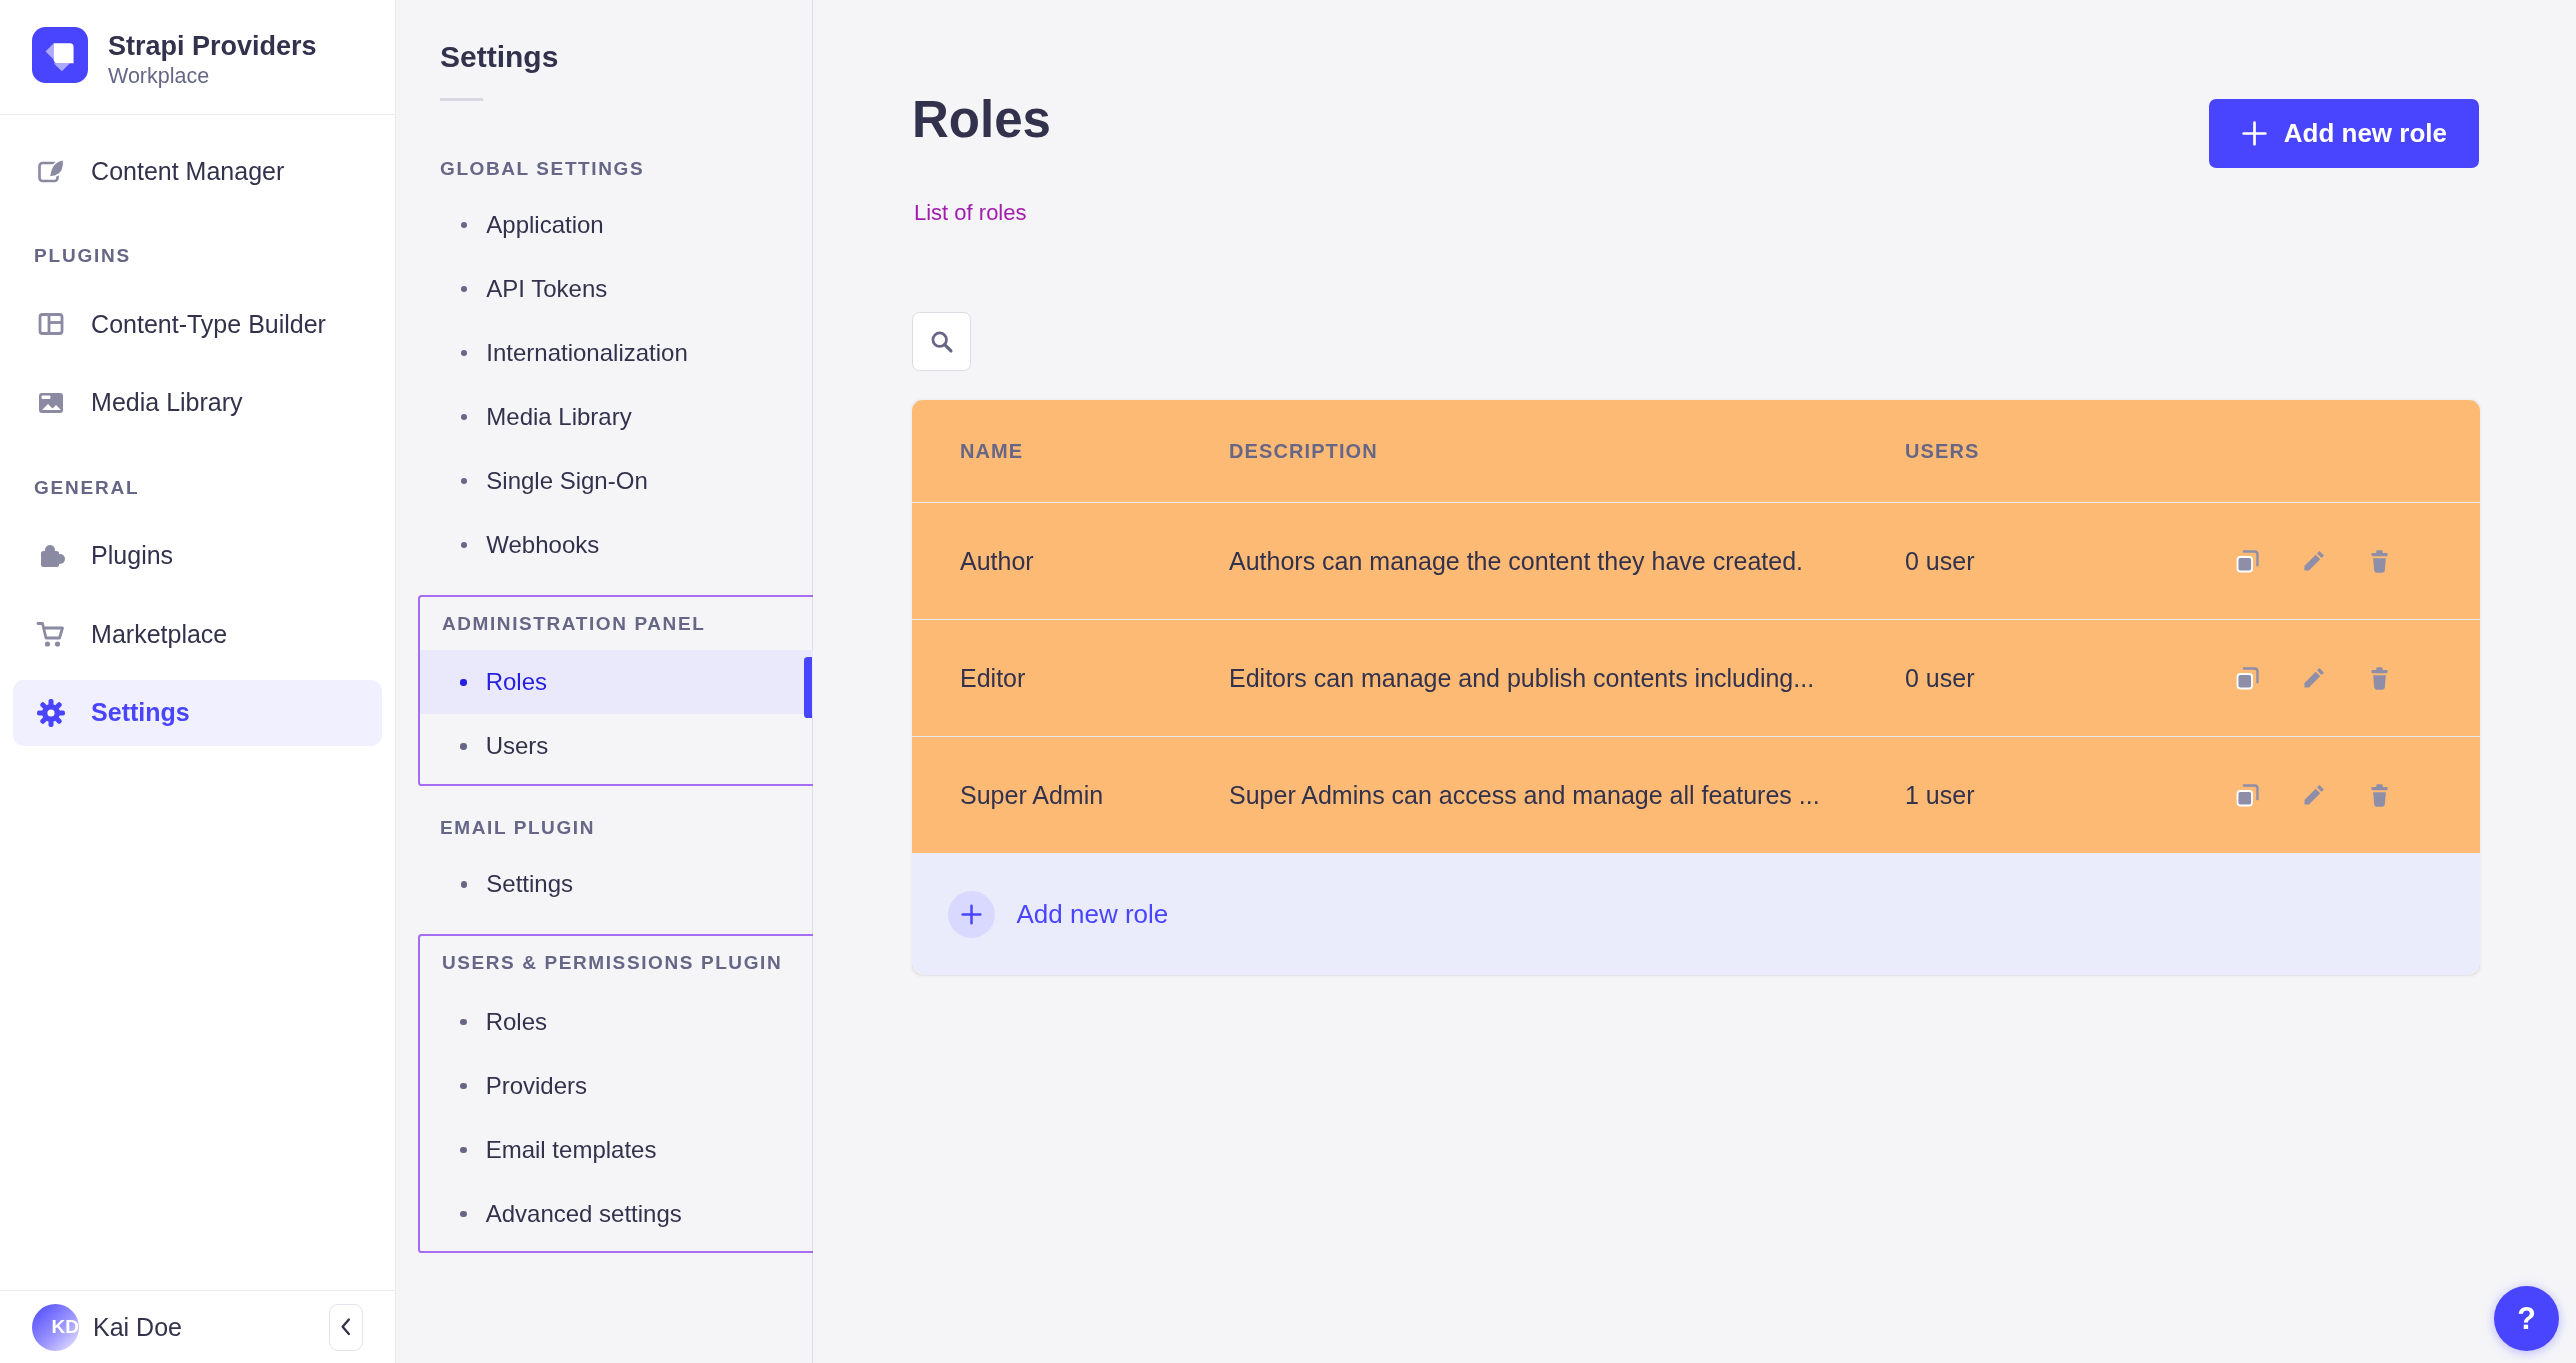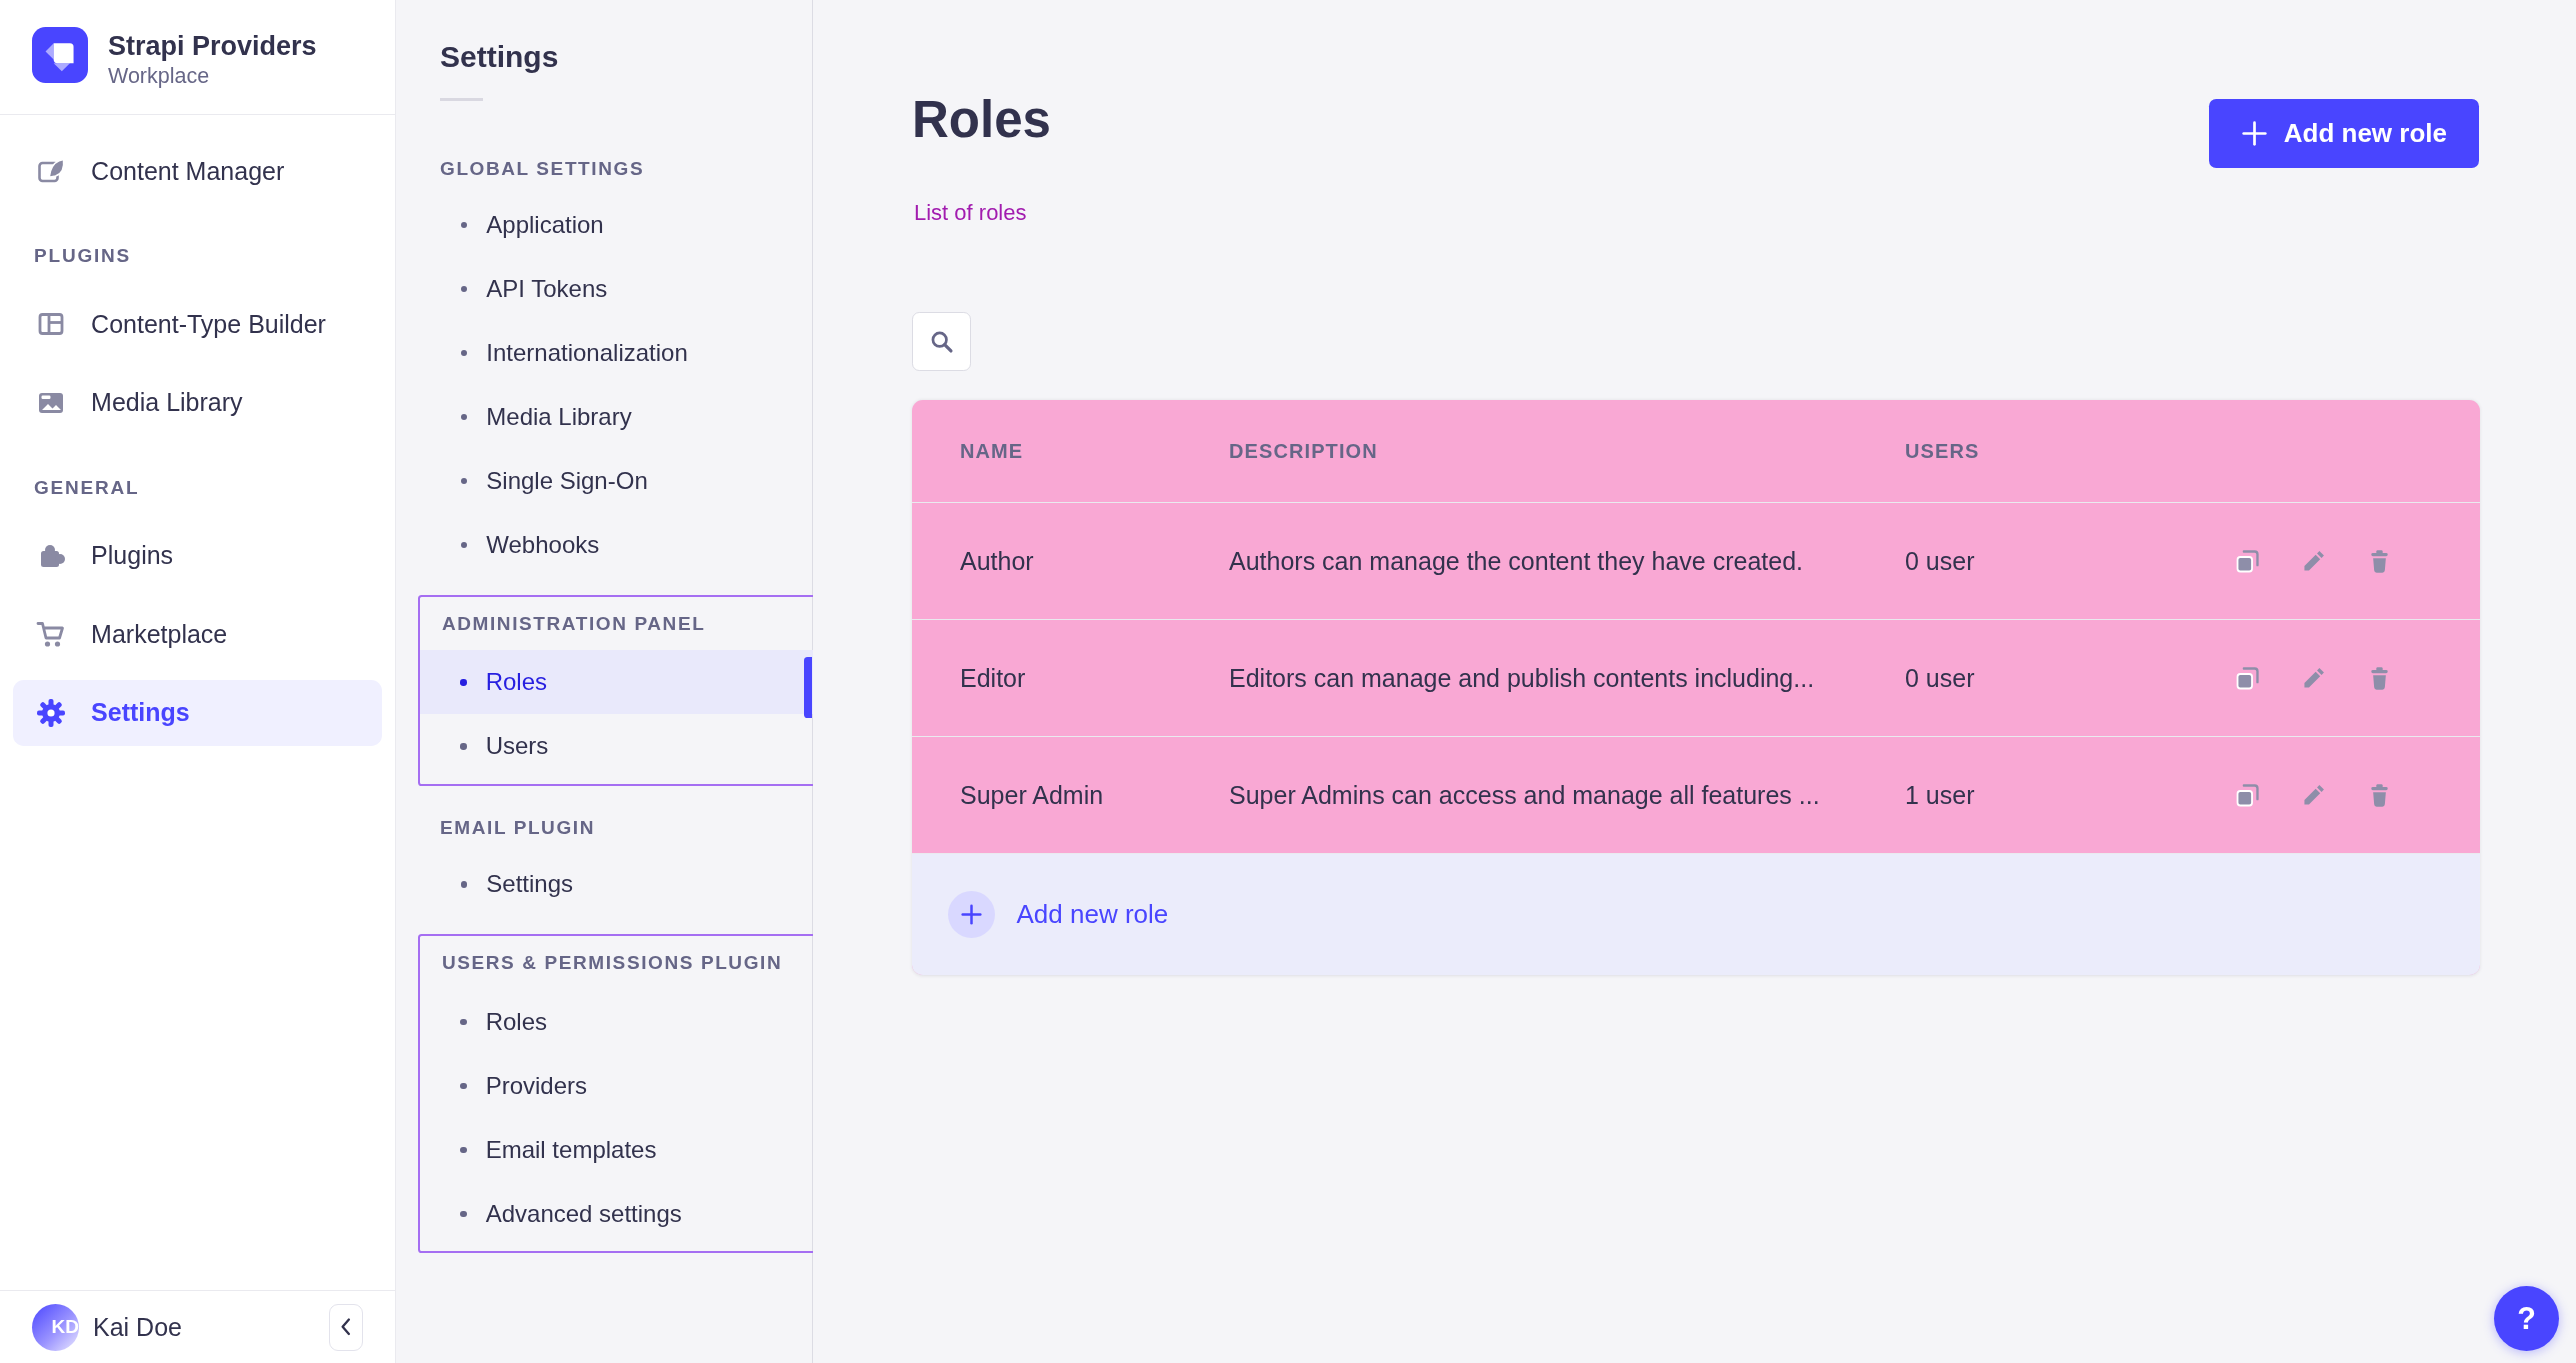--- a/index.html
+++ b/index.html
@@ -72,21 +72,21 @@
   .add-role-btn { position:absolute; right:97px; top:99px; height:69px;
                   background:#4945ff; border:none; border-radius:7.2px; color:#fff;
                   font-family:inherit; font-size:26px; font-weight:bold;
                   display:flex; align-items:center; padding:0 32px; cursor:pointer; }
   .add-role-btn svg { margin-right:16px; }
   .search-btn { position:absolute; left:99px; top:312px; width:59px; height:59px;
                 background:#fff; border:0.9px solid #dcdce4; border-radius:7.2px;
                 display:flex; align-items:center; justify-content:center; cursor:pointer; }
 
   .roles-card { position:absolute; left:99px; top:400px; width:1568px; height:575px;
-                background:#f9a8d4; border-radius:10.8px; overflow:hidden;
+                background:#fdba74; border-radius:10.8px; overflow:hidden;
                 box-shadow:0 0.9px 3.6px rgba(33,33,52,0.1); }
   .t-grid { display:grid; grid-template-columns:269px 676px 1fr auto;
             align-items:center; padding:0 86px 0 48px; }
   .t-head { height:102px; }
   .t-head .th { font-size:20px; font-weight:bold; letter-spacing:1.1px; color:#666687; }
   .t-row { height:117px; border-top:0.9px solid #eaeaef; font-size:25px; color:#32324d;
            cursor:pointer; }
   .actions { display:flex; gap:37px; }
   .icon-btn { width:29px; height:29px; border:none; background:transparent; padding:0;
               cursor:pointer; display:flex; align-items:center; justify-content:center; }

